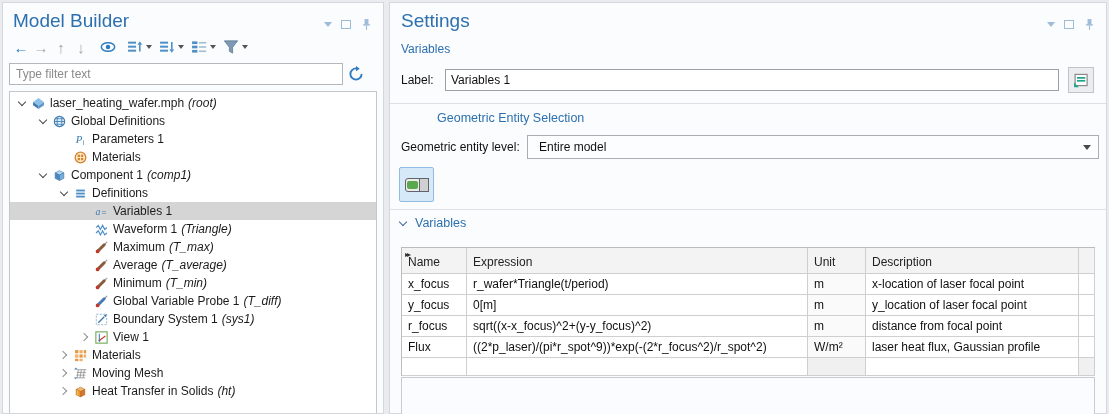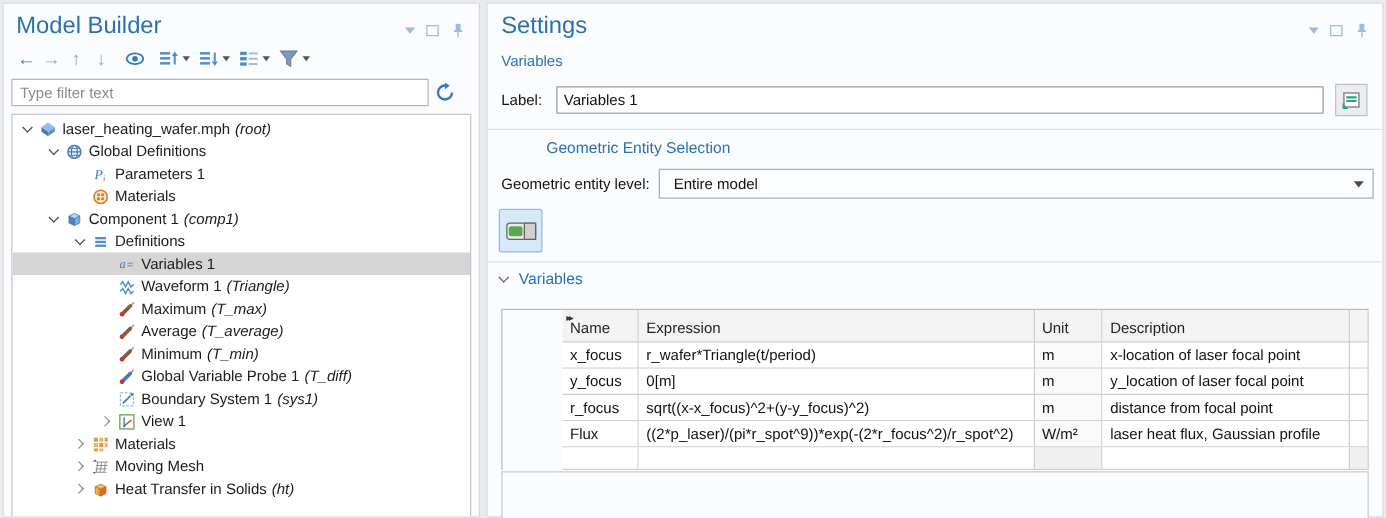--- a/index.html
+++ b/index.html
@@ -61,21 +61,21 @@
   .toggle-btn{position:absolute;top:164px;left:9px;width:35px;height:35px;background:#d6e9f8;border:1px solid #90bce4;
     border-radius:2px;box-sizing:border-box;display:flex;align-items:center;justify-content:center;}
   .switch{width:22px;height:12px;border:1px solid #5f646a;border-radius:3px;background:#ececec;position:relative;}
   .switch .on{position:absolute;left:1px;top:2px;width:11px;height:8px;background:#5aa84e;border-radius:2px;}
   .switch .knob{position:absolute;right:-1px;top:-1px;width:8px;height:12px;background:#d0d0d0;border:1px solid #5f646a;}
   .vars-header{position:absolute;top:213px;left:10px;display:flex;align-items:center;}
   .schev{width:5px;height:5px;border-right:1.5px solid #3f6a9e;border-bottom:1.5px solid #3f6a9e;transform:rotate(45deg);margin:-3px 9px 0 0;}
 
   .vtable{position:absolute;left:11px;top:244px;width:694px;font-size:12px;color:#111;
     border-left:1px solid #bcbcbc;border-top:1px solid #bcbcbc;box-sizing:border-box;}
-  .vrow{display:flex;margin-left:48px;}
+  .vrow{display:flex;}
   .vcell{box-sizing:border-box;border-right:1px solid #cfcfcf;border-bottom:1px solid #cfcfcf;padding:0 6px;
     display:flex;align-items:center;height:21px;background:#fff;overflow:hidden;white-space:nowrap;}
   .vrow.head .vcell{height:26px;background:#f3f3f3;align-items:flex-end;padding-bottom:4px;color:#222;position:relative;}
   .w-name{width:65px;} .w-expr{width:341px;} .w-unit{width:58px;} .w-desc{width:213px;} .w-end{width:16px;padding:0;}
   .vcell.unitbg{background:#fafafa;}
   .vcell.dis{background:#f0f0f0;}
   .vrow.head .w-name::before{content:"\25B8\25B8";position:absolute;top:2px;left:3px;font-size:8px;color:#333;letter-spacing:-2px;}
   .vtable-extra{position:absolute;left:11px;top:374px;width:694px;height:44px;background:#fbfcff;
     border:1px solid #c8ccd2;box-sizing:border-box;}
 </style>

